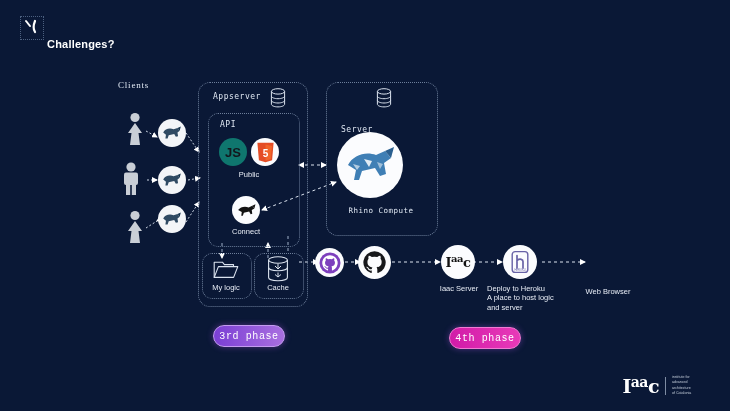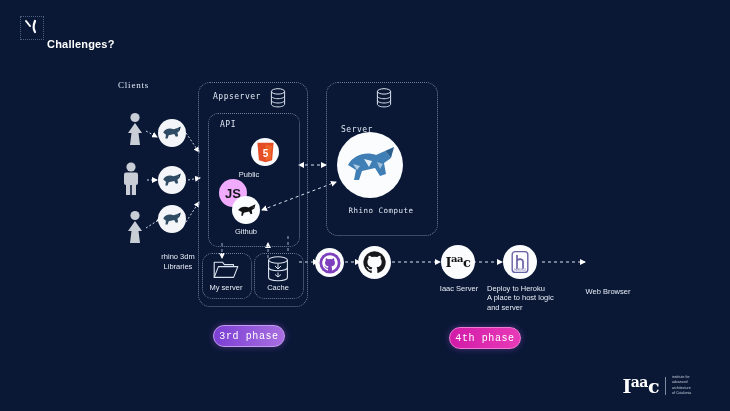--- a/index.html
+++ b/index.html
@@ -41,21 +41,21 @@
   }
   .rhino-chip svg{display:block;}
 
   .rhino-lib-label{position:absolute;left:146px;top:252px;width:64px;font-size:7.5px;text-align:center;color:#e7ecf5;line-height:1.3;}
 
   
   .circ{
     position:absolute;border-radius:50%;display:flex;align-items:center;justify-content:center;
     background:#ffffff;
   }
-  .js-circ{background:#f0abfc;color:#13161c;font-weight:bold;margin-top:41px;}
+  .js-circ{background:#0f766e;color:#13161c;font-weight:bold;}
   .white-circ{background:#fbfcfe;}
 
   
   .pill{
     position:absolute;border-radius:14px;display:flex;align-items:center;justify-content:center;
     font-family:Liberation Mono, monospace;font-size:10px;color:#ffffff;letter-spacing:.6px;
     box-shadow:0 0 6px rgba(160,80,220,.45);
   }
   .pill3{background:linear-gradient(90deg,#7b3fd4,#a96fe0);border:1px solid #c49bf0;}
   .pill4{background:linear-gradient(90deg,#d11ba8,#e83ab8);border:1px solid #f07ad2;}
@@ -154,24 +154,20 @@
       <path d="M11 11 L4 21 L7.5 21 L6 33 L16 33 L14.5 21 L18 21 Z" fill="#c9ced6"></path>
     </svg>
   </div>
   <div class="rhino-chip" style="left:158px;top:205px;">
     <svg width="22" height="18" viewBox="0 0 40 30">
       <path d="M4 14 C7 7,16 5,23 8 L30 6 L34 11 L30 14 L31 21 L27 22 L24 17 L14 19 L12 25 L8 25 L9 18 Z" fill="#2f4a63"></path>
       <path d="M30 6 L36 3 L34 11 Z" fill="#16334d"></path>
     </svg>
   </div>
 
-  <div class="rhino-lib-label">
-    <div>rhino 3dm</div>
-    <div>Libraries</div>
-  </div>
 
   <div class="dbox" style="left:198px;top:82px;width:108px;height:223px;"></div>
   <div class="lbl-mono" style="position:absolute;left:213px;top:92px;">Appserver</div>
   <div class="abs" style="left:270px;top:88px;">
     <svg width="16" height="20" viewBox="0 0 16 20">
       <ellipse cx="8" cy="3.4" rx="6.6" ry="2.7" fill="none" stroke="#dbe3ef" stroke-width="1"></ellipse>
       <path d="M1.4 3.4 V16.2 C1.4 17.7 4.3 18.9 8 18.9 C11.7 18.9 14.6 17.7 14.6 16.2 V3.4" fill="none" stroke="#dbe3ef" stroke-width="1"></path>
       <path d="M1.4 8 C1.4 9.5 4.3 10.7 8 10.7 C11.7 10.7 14.6 9.5 14.6 8" fill="none" stroke="#dbe3ef" stroke-width="1"></path>
       <path d="M1.4 12.3 C1.4 13.8 4.3 15 8 15 C11.7 15 14.6 13.8 14.6 12.3" fill="none" stroke="#dbe3ef" stroke-width="1"></path>
     </svg>
@@ -192,30 +188,30 @@
     </svg>
   </div>
   <div class="lbl" style="position:absolute;left:215px;top:170px;width:68px;">Public</div>
 
   <div class="circ white-circ" style="left:232px;top:196px;width:28px;height:28px;">
     <svg width="21" height="16" viewBox="0 0 40 30">
       <path d="M4 15 C8 9,17 7,24 10 L31 7 L35 12 L30 15 L31 22 L28 23 L25 18 L15 20 L13 26 L10 26 L11 19 Z" fill="#121212"></path>
       <path d="M31 7 L37 4 L35 12 Z" fill="#121212"></path>
     </svg>
   </div>
-  <div class="lbl" style="position:absolute;left:212px;top:227px;width:68px;">Github</div>
+  <div class="lbl" style="position:absolute;left:212px;top:227px;width:68px;">Connect</div>
 
   <div class="dbox inner" style="left:202px;top:253px;width:48px;height:44px;"></div>
   <div class="abs" style="left:213px;top:258px;">
     <svg width="26" height="22" viewBox="0 0 26 22">
       <path d="M1.2 19.4 V4.2 H9.4 L11.4 6.6 H20.5 V8.6" fill="none" stroke="#dbe3ef" stroke-width="1.1" stroke-linejoin="round"></path>
       <path d="M1.2 19.4 L5.4 8.6 H24.8 L20.6 19.4 Z" fill="none" stroke="#dbe3ef" stroke-width="1.1" stroke-linejoin="round"></path>
     </svg>
   </div>
-  <div class="lbl" style="position:absolute;left:202px;top:283px;width:48px;">My server</div>
+  <div class="lbl" style="position:absolute;left:202px;top:283px;width:48px;">My logic</div>
 
   <div class="dbox inner" style="left:254px;top:253px;width:48px;height:44px;"></div>
   <div class="abs" style="left:266px;top:256px;">
     <svg width="24" height="26" viewBox="0 0 24 26">
       <ellipse cx="12" cy="4" rx="9.4" ry="3.2" fill="none" stroke="#dbe3ef" stroke-width="1.1"></ellipse>
       <path d="M2.6 4 V21.6 C2.6 23.4 6.8 24.8 12 24.8 C17.2 24.8 21.4 23.4 21.4 21.6 V4" fill="none" stroke="#dbe3ef" stroke-width="1.1"></path>
       <path d="M2.6 11.5 C2.6 13.3 6.8 14.7 12 14.7 C17.2 14.7 21.4 13.3 21.4 11.5" fill="none" stroke="#dbe3ef" stroke-width="1.1"></path>
       <path d="M12 8 V13 M9 10 L12 13 L15 10" fill="none" stroke="#dbe3ef" stroke-width="1"></path>
       <path d="M12 16.5 V21 M9 18.5 L12 21 L15 18.5" fill="none" stroke="#dbe3ef" stroke-width="1"></path>
     </svg>

